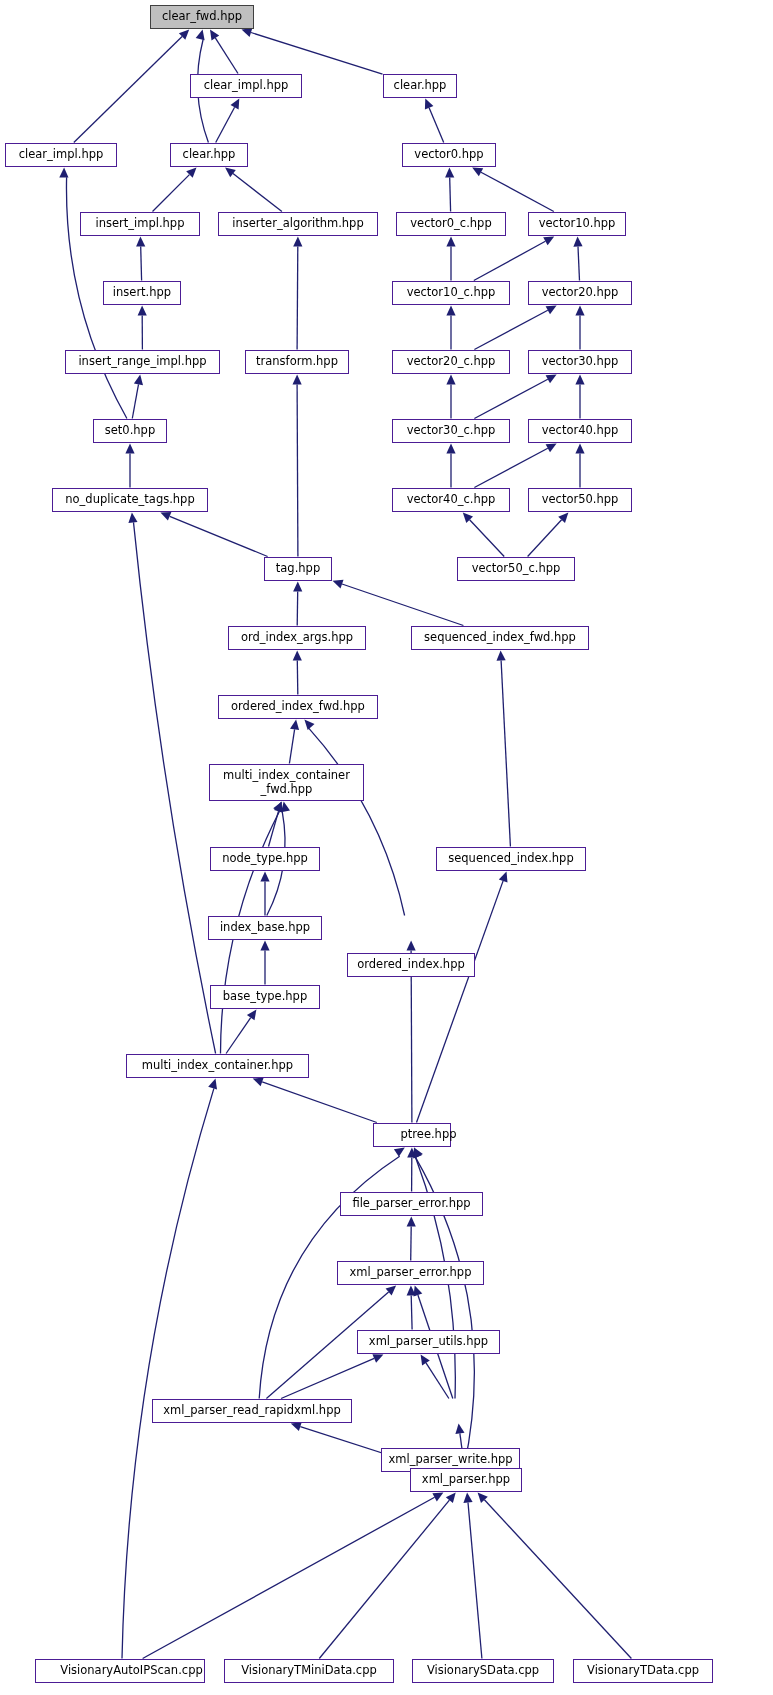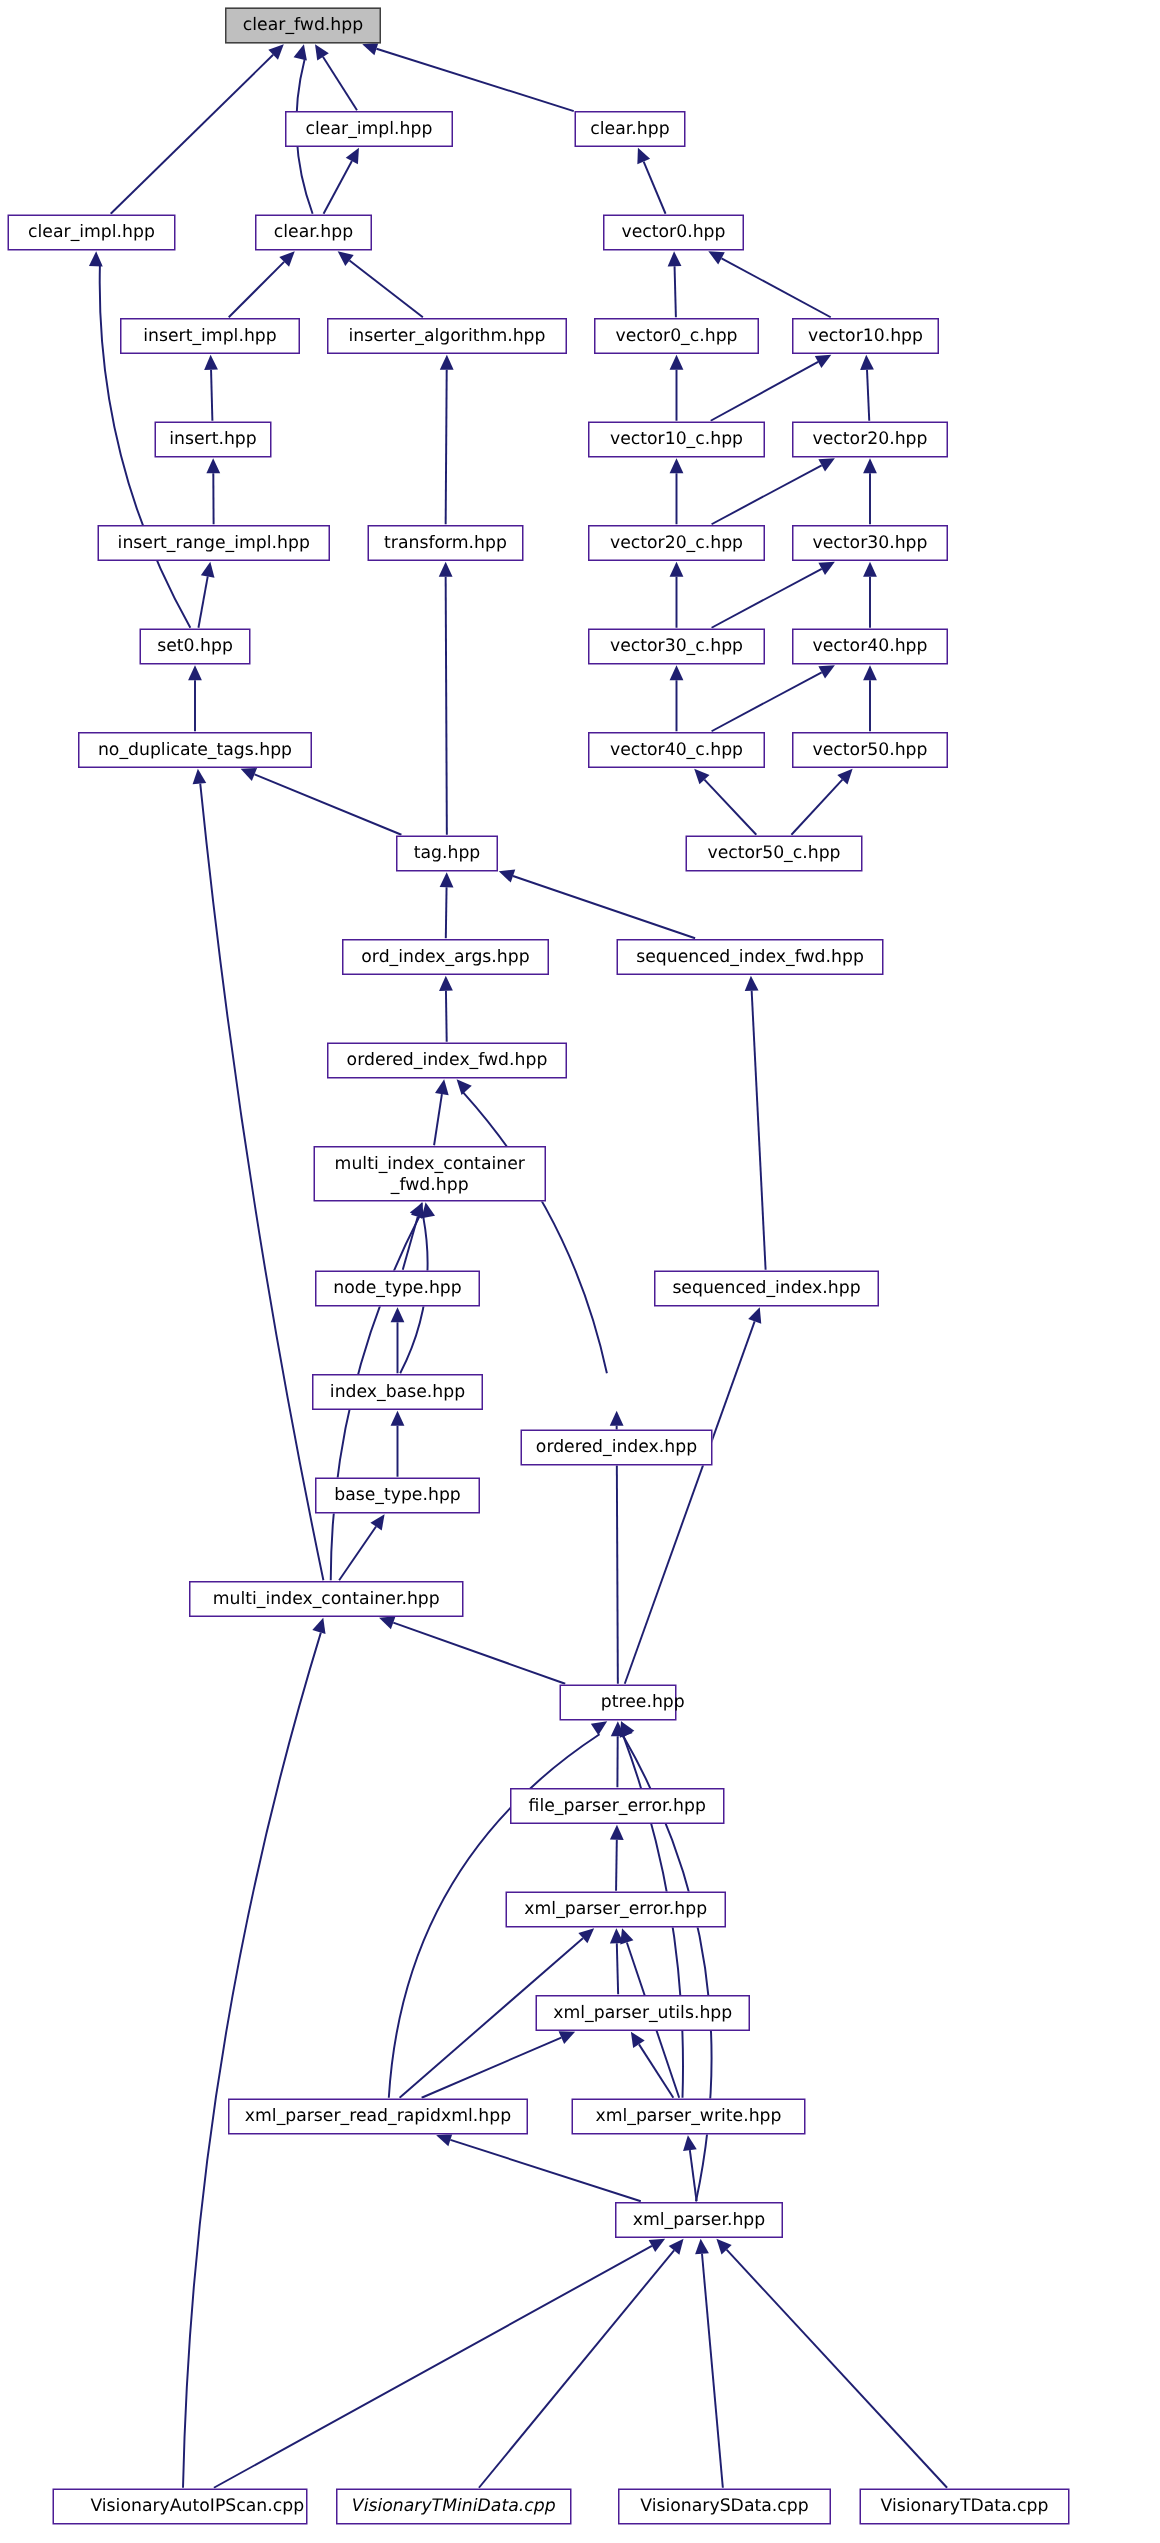--- a/index.html
+++ b/index.html
@@ -194,20 +194,20 @@
       <div class="node" style="left: 436px; top: 847px; width: 150px; height: 24px;">sequenced_index.hpp</div>
       <div class="node" style="left: 208px; top: 916px; width: 114px; height: 24px;">index_base.hpp</div>
       <div class="node" style="left: 347px; top: 916px; width: 128px; height: 24px; margin-top: 37px;">ordered_index.hpp</div>
       <div class="node" style="left: 210px; top: 985px; width: 110px; height: 24px;">base_type.hpp</div>
       <div class="node" style="left: 126px; top: 1054px; width: 183px; height: 24px;">multi_index_container.hpp</div>
       <div class="node" style="left: 373px; top: 1123px; width: 78px; height: 24px; padding-left: 33px;">ptree.hpp</div>
       <div class="node" style="left: 340px; top: 1192px; width: 143px; height: 24px;">file_parser_error.hpp</div>
       <div class="node" style="left: 337px; top: 1261px; width: 147px; height: 24px;">xml_parser_error.hpp</div>
       <div class="node" style="left: 357px; top: 1330px; width: 143px; height: 24px;">xml_parser_utils.hpp</div>
       <div class="node" style="left: 152px; top: 1399px; width: 200px; height: 24px;">xml_parser_read_rapidxml.hpp</div>
-      <div class="node" style="left: 381px; top: 1399px; width: 156px; height: 24px;">xml_parser_write.hpp</div>
+      <div class="node" style="left: 381px; top: 1448px; width: 139px; height: 24px;">xml_parser_write.hpp</div>
       <div class="node" style="left: 410px; top: 1468px; width: 112px; height: 24px;">xml_parser.hpp</div>
       <div class="node" style="left: 35px; top: 1659px; width: 170px; height: 24px; padding-left: 23px;">VisionaryAutoIPScan.cpp</div>
-      <div class="node" style="left: 224px; top: 1659px; width: 157px; height: 24px; font-style: italic;">VisionaryTMiniData.cpp</div>
+      <div class="node" style="left: 224px; top: 1659px; width: 170px; height: 24px;">VisionaryTMiniData.cpp</div>
       <div class="node" style="left: 412px; top: 1659px; width: 142px; height: 24px;">VisionarySData.cpp</div>
       <div class="node" style="left: 573px; top: 1659px; width: 140px; height: 24px;">VisionaryTData.cpp</div>
     </div>
 </div>
 
 </body></html>

